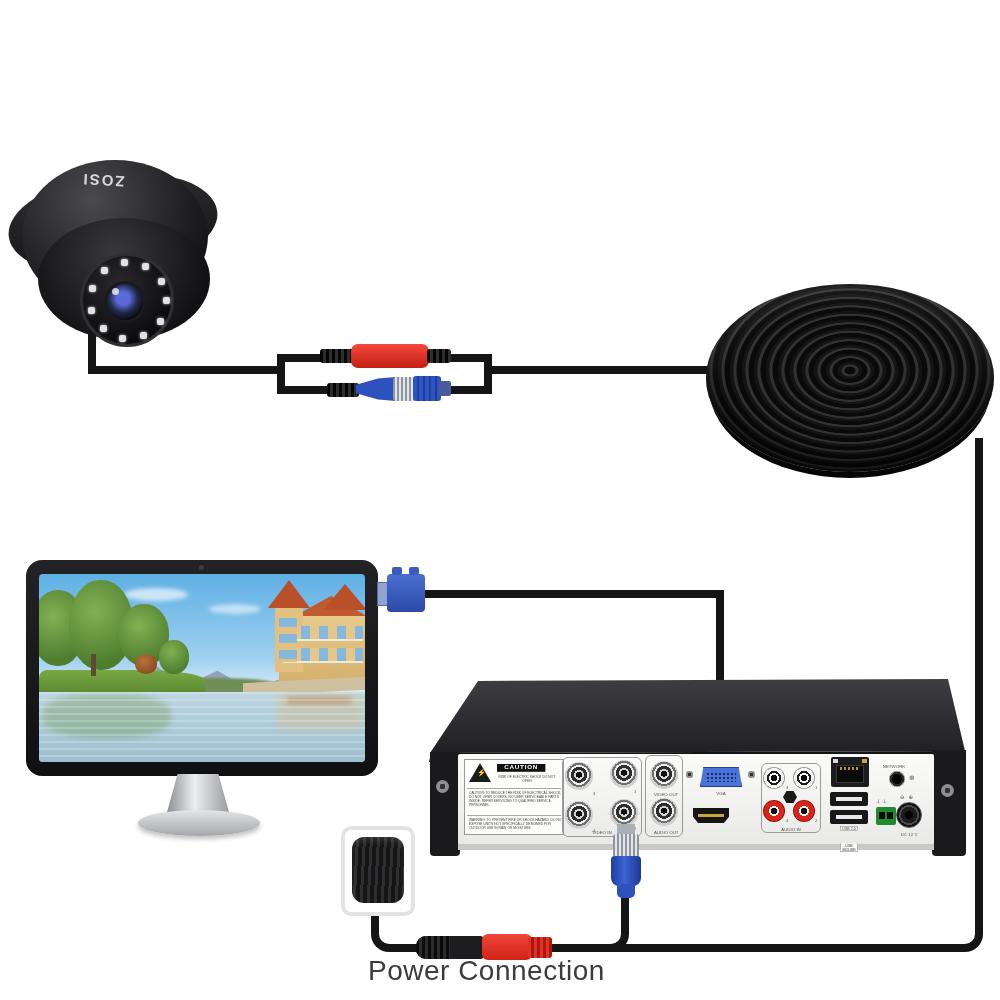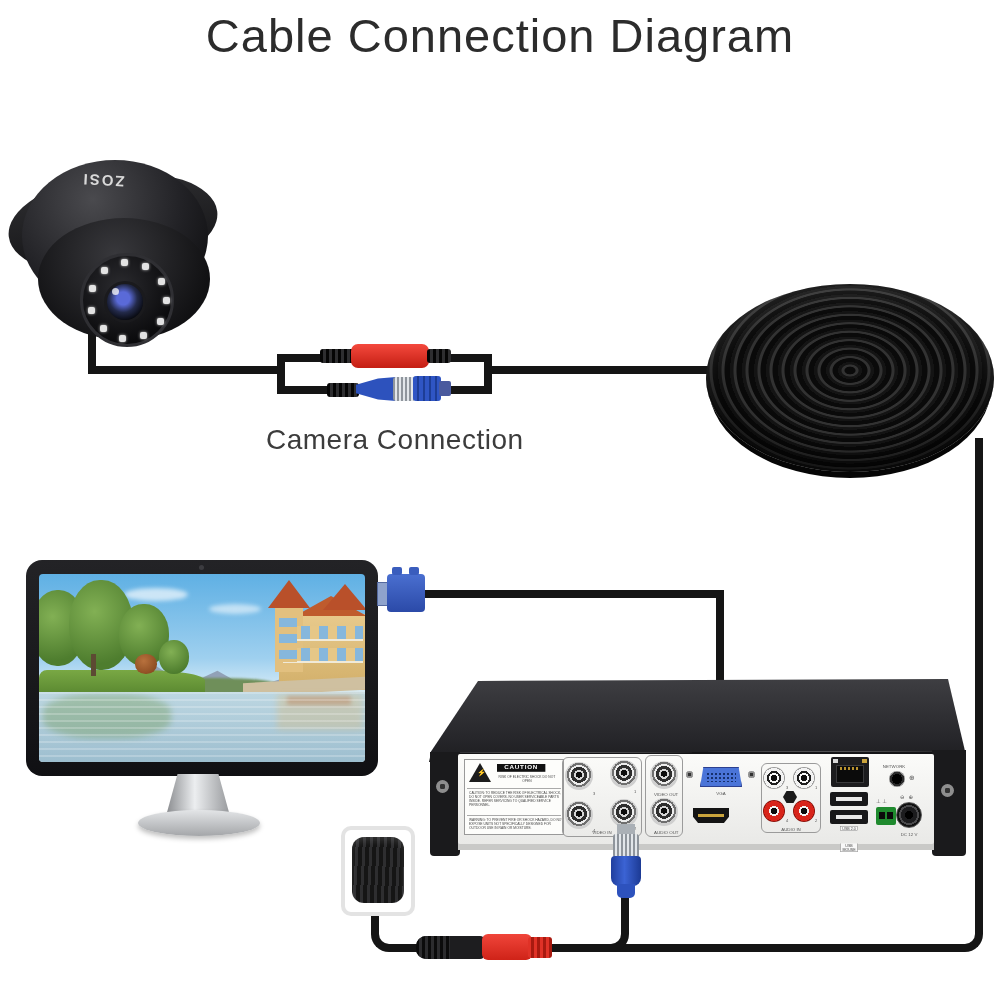--- a/index.html
+++ b/index.html
@@ -33,21 +33,20 @@
        box-shadow:0 0 3px rgba(255,255,255,.8);opacity:.92;}
   .win-band{position:absolute;background:repeating-linear-gradient(90deg,#86b7dc 0 9px,#e6c787 9px 18px);
             border-bottom:2px solid #f0ead8;}
   .blob{position:absolute;border-radius:48%;background:radial-gradient(circle at 40% 35%,#82b054,#4e7d2e 75%);}
 </style>
 </head>
 <body>
 
 <div class="canvas">
 
-  <div class="title">Cable Connection Diagram</div>
 
   <div class="cable" style="left:88px;top:330px;width:8px;height:42px;"></div>
   <div class="cable" style="left:88px;top:366px;width:192px;height:8px;"></div>
   <div class="abs" style="left:277px;top:354px;width:215px;height:40px;border:8px solid #151515;box-sizing:border-box;"></div>
   <div class="cable" style="left:490px;top:366px;width:228px;height:8px;"></div>
   <div class="cable" style="left:975px;top:438px;width:8px;height:492px;"></div>
   <div class="corner-br" style="left:955px;top:924px;width:28px;height:28px;box-sizing:border-box;"></div>
   <div class="cable" style="left:420px;top:944px;width:540px;height:8px;"></div>
   <div class="cable" style="left:621px;top:894px;width:8px;height:38px;"></div>
   <div class="corner-br" style="left:600px;top:924px;width:29px;height:28px;box-sizing:border-box;"></div>
@@ -79,21 +78,20 @@
   </div>
 
   <div class="abs ribs-dark" style="left:320px;top:349px;width:34px;height:14px;"></div>
   <div class="abs" style="left:351px;top:344px;width:78px;height:24px;border-radius:7px;background:linear-gradient(180deg,#f4493d,#c41e13);"></div>
   <div class="abs ribs-dark" style="left:427px;top:349px;width:24px;height:14px;"></div>
   <div class="abs ribs-dark" style="left:327px;top:383px;width:32px;height:14px;"></div>
   <div class="abs" style="left:356px;top:377px;width:40px;height:24px;background:#2d52bd;clip-path:polygon(0 32%,55% 6%,100% 0,100% 100%,55% 94%,0 68%);"></div>
   <div class="abs knurl" style="left:393px;top:377px;width:22px;height:24px;"></div>
   <div class="abs" style="left:413px;top:376px;width:28px;height:25px;border-radius:3px;background:repeating-linear-gradient(90deg,#2f55c4 0 4px,#1d3d96 4px 6px);"></div>
   <div class="abs" style="left:439px;top:381px;width:12px;height:15px;border-radius:2px;background:#4a5a9e;"></div>
-  <div class="big-label" style="left:266px;top:424px;">Camera Connection</div>
 
   <div class="abs" style="left:706px;top:284px;width:288px;height:188px;border-radius:50%;
        background:repeating-radial-gradient(ellipse at 50% 46%,#0a0a0a 0 5px,#323232 6px 8px,#141414 9px 12px);
        box-shadow:0 9px 0 -3px #060606,inset 0 12px 20px rgba(255,255,255,.10),inset 0 -14px 22px rgba(0,0,0,.65);"></div>
 
   <div class="abs" style="left:26px;top:560px;width:352px;height:216px;border-radius:16px;background:linear-gradient(180deg,#232326,#101013);"></div>
   <div class="abs" style="left:199px;top:565px;width:5px;height:5px;border-radius:50%;background:#3c3c40;"></div>
   <div class="abs" style="left:39px;top:574px;width:326px;height:188px;border-radius:4px;overflow:hidden;background:linear-gradient(180deg,#5fb0e4 0%,#9fd0ef 45%,#d8ecf7 62%);">
     <div class="abs" style="left:85px;top:14px;width:64px;height:13px;border-radius:50%;background:#fff;opacity:.65;filter:blur(2px);"></div>
     <div class="abs" style="left:170px;top:30px;width:52px;height:10px;border-radius:50%;background:#fff;opacity:.55;filter:blur(2px);"></div>
@@ -235,14 +233,15 @@
   <div class="abs" style="left:611px;top:856px;width:30px;height:30px;border-radius:4px 4px 8px 8px;background:linear-gradient(90deg,#203f9e,#3b63d4 45%,#1c3a94);"></div>
   <div class="abs" style="left:617px;top:884px;width:18px;height:14px;border-radius:0 0 5px 5px;background:#2d52bd;"></div>
 
   <div class="abs" style="left:341px;top:826px;width:74px;height:90px;border:4px solid #e3e3e3;border-radius:10px;background:#fff;box-sizing:border-box;"></div>
   <div class="abs" style="left:352px;top:837px;width:52px;height:66px;border-radius:12px;background:repeating-linear-gradient(93deg,#151515 0 4px,#2e2e30 4px 7px);box-shadow:inset 0 4px 6px rgba(255,255,255,.12);"></div>
   <div class="abs" style="left:416px;top:936px;width:68px;height:23px;border-radius:10px 4px 4px 10px;background:#1d1d1f;">
     <div class="abs" style="left:0;top:0;width:34px;height:23px;border-radius:10px 0 0 10px;background:repeating-linear-gradient(90deg,#0b0b0b 0 3px,#2c2c2e 3px 6px);"></div>
   </div>
   <div class="abs" style="left:482px;top:934px;width:50px;height:26px;border-radius:6px;background:linear-gradient(180deg,#f0453a,#cf2318);"></div>
   <div class="abs" style="left:528px;top:937px;width:24px;height:21px;border-radius:3px;background:repeating-linear-gradient(90deg,#e03227 0 3px,#a81a10 3px 6px);"></div>
+  <div class="big-label" style="left:368px;top:955px;">Power Connection</div>
 
 </div>
 
 </body></html>

